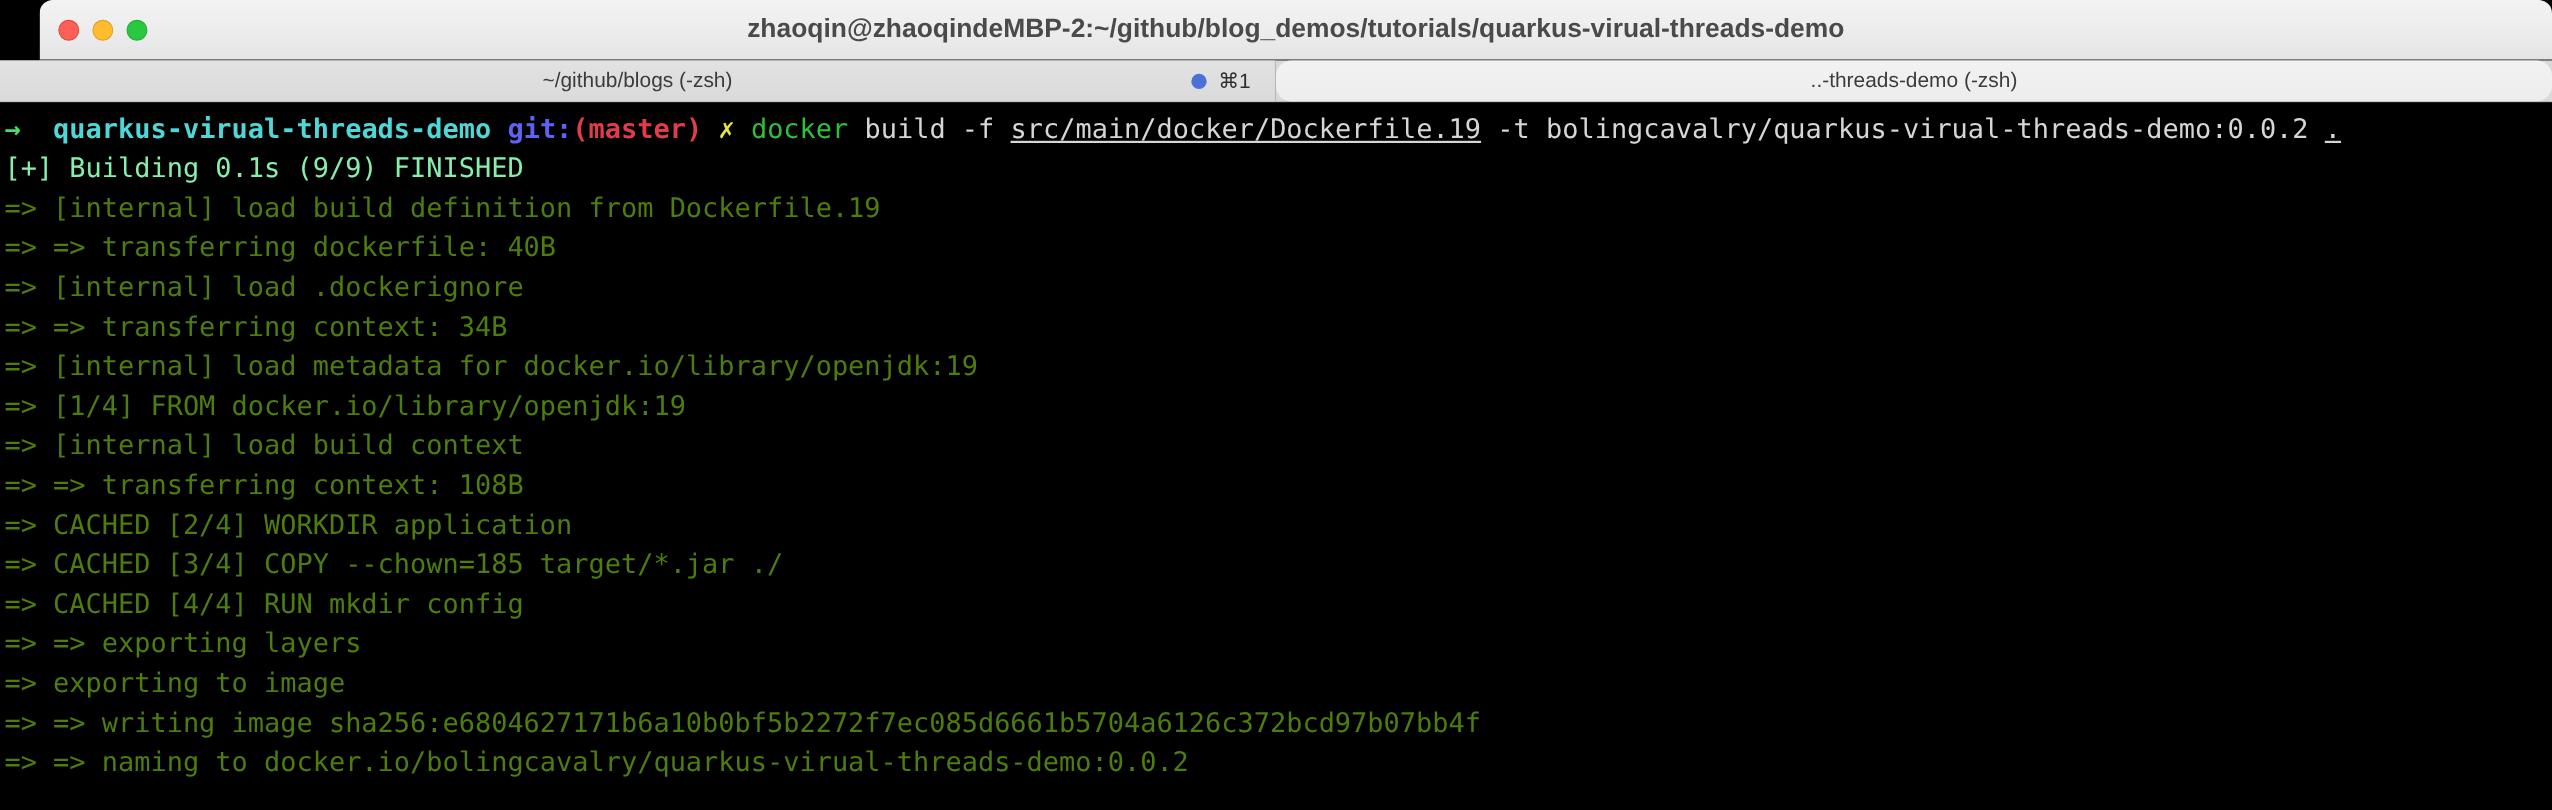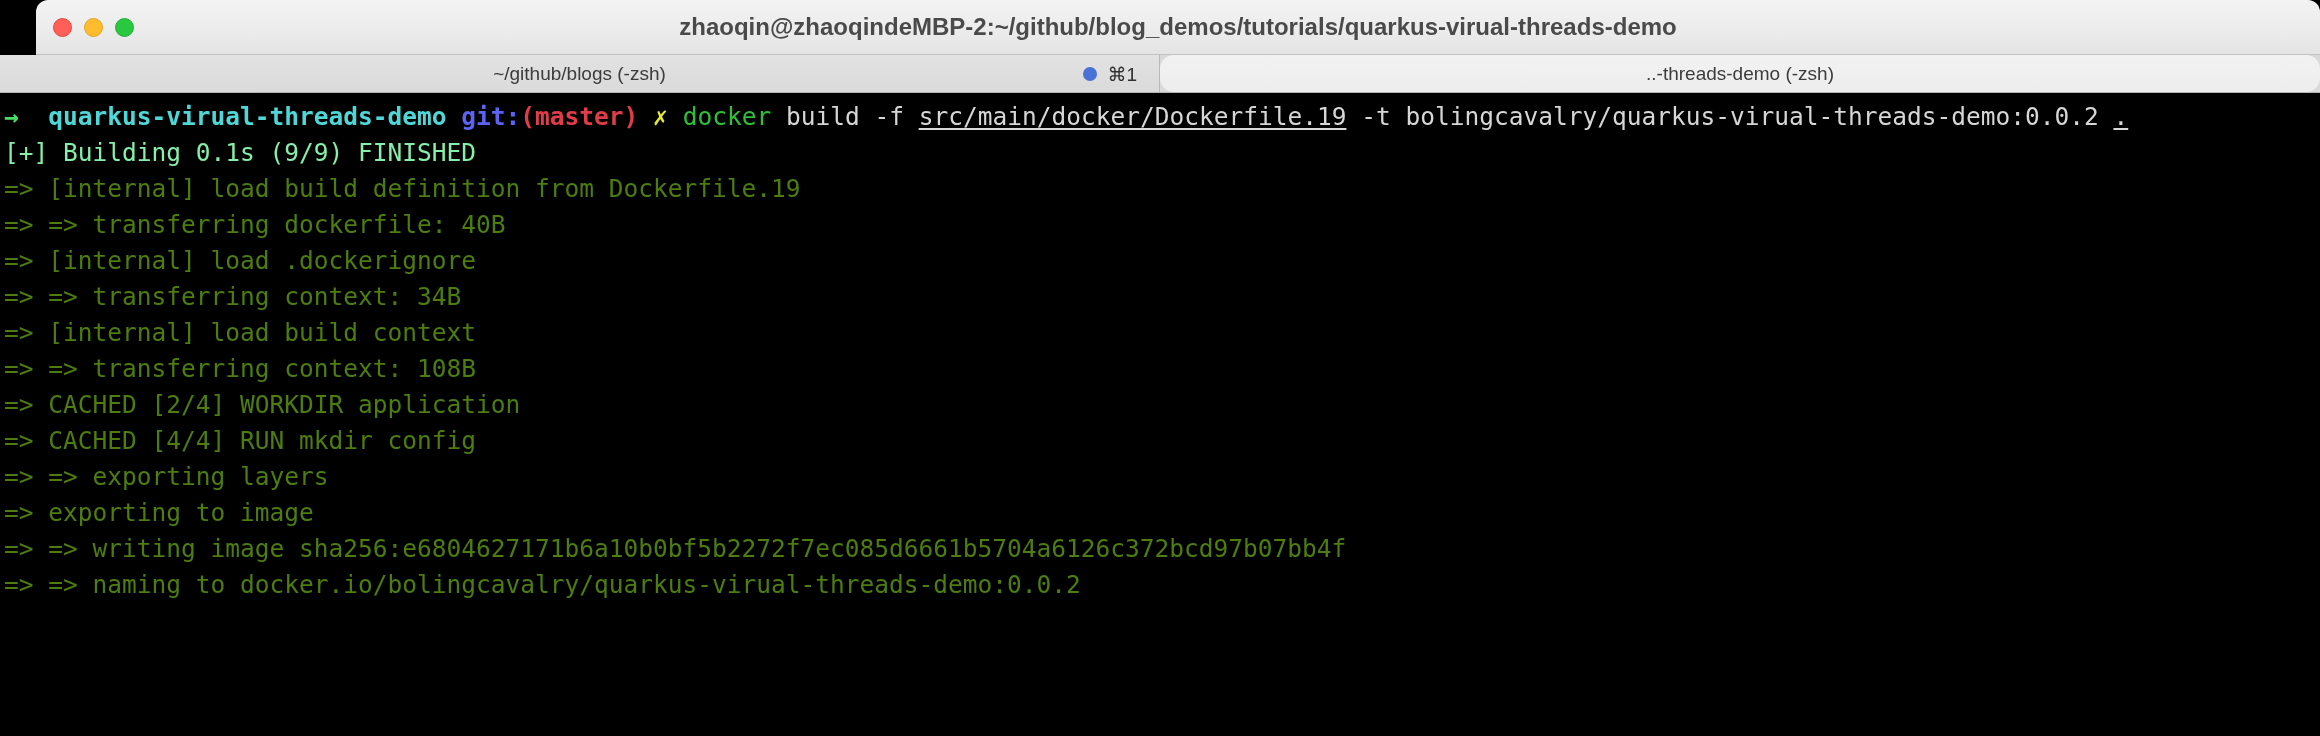--- a/index.html
+++ b/index.html
@@ -175,23 +175,26 @@
   <div class="terminal">
 
     <div class="line"><span class="c-arrow">→</span><span class="c-plain">  </span><span class="c-dir">quarkus-virual-threads-demo</span><span class="c-plain"> </span><span class="c-git">git:</span><span class="c-branch">(master)</span><span class="c-plain"> </span><span class="c-dirty">✗</span><span class="c-plain"> </span><span class="c-cmd">docker</span><span class="c-plain"> build -f </span><span class="c-plain u">src/main/docker/Dockerfile.19</span><span class="c-plain"> -t bolingcavalry/quarkus-virual-threads-demo:0.0.2 </span><span class="c-plain u">.</span></div>
 
     <div class="line c-white">[+] Building 0.1s (9/9) FINISHED</div>
 
     <div class="line c-blue">=&gt; [internal] load build definition from Dockerfile.19</div>
     <div class="line c-blue">=&gt; =&gt; transferring dockerfile: 40B</div>
     <div class="line c-blue">=&gt; [internal] load .dockerignore</div>
     <div class="line c-blue">=&gt; =&gt; transferring context: 34B</div>
+    <div class="line c-blue">=&gt; [internal] load metadata for docker.io/library/openjdk:19</div>
+    <div class="line c-blue">=&gt; [1/4] FROM docker.io/library/openjdk:19</div>
     <div class="line c-blue">=&gt; [internal] load build context</div>
     <div class="line c-blue">=&gt; =&gt; transferring context: 108B</div>
     <div class="line c-blue">=&gt; CACHED [2/4] WORKDIR application</div>
+    <div class="line c-blue">=&gt; CACHED [3/4] COPY --chown=185 target/*.jar ./</div>
     <div class="line c-blue">=&gt; CACHED [4/4] RUN mkdir config</div>
     <div class="line c-blue">=&gt; =&gt; exporting layers</div>
     <div class="line c-blue">=&gt; exporting to image</div>
     <div class="line c-blue">=&gt; =&gt; writing image sha256:e6804627171b6a10b0bf5b2272f7ec085d6661b5704a6126c372bcd97b07bb4f</div>
     <div class="line c-blue">=&gt; =&gt; naming to docker.io/bolingcavalry/quarkus-virual-threads-demo:0.0.2</div>
 
   </div>
 </div>
 
 </body></html>

